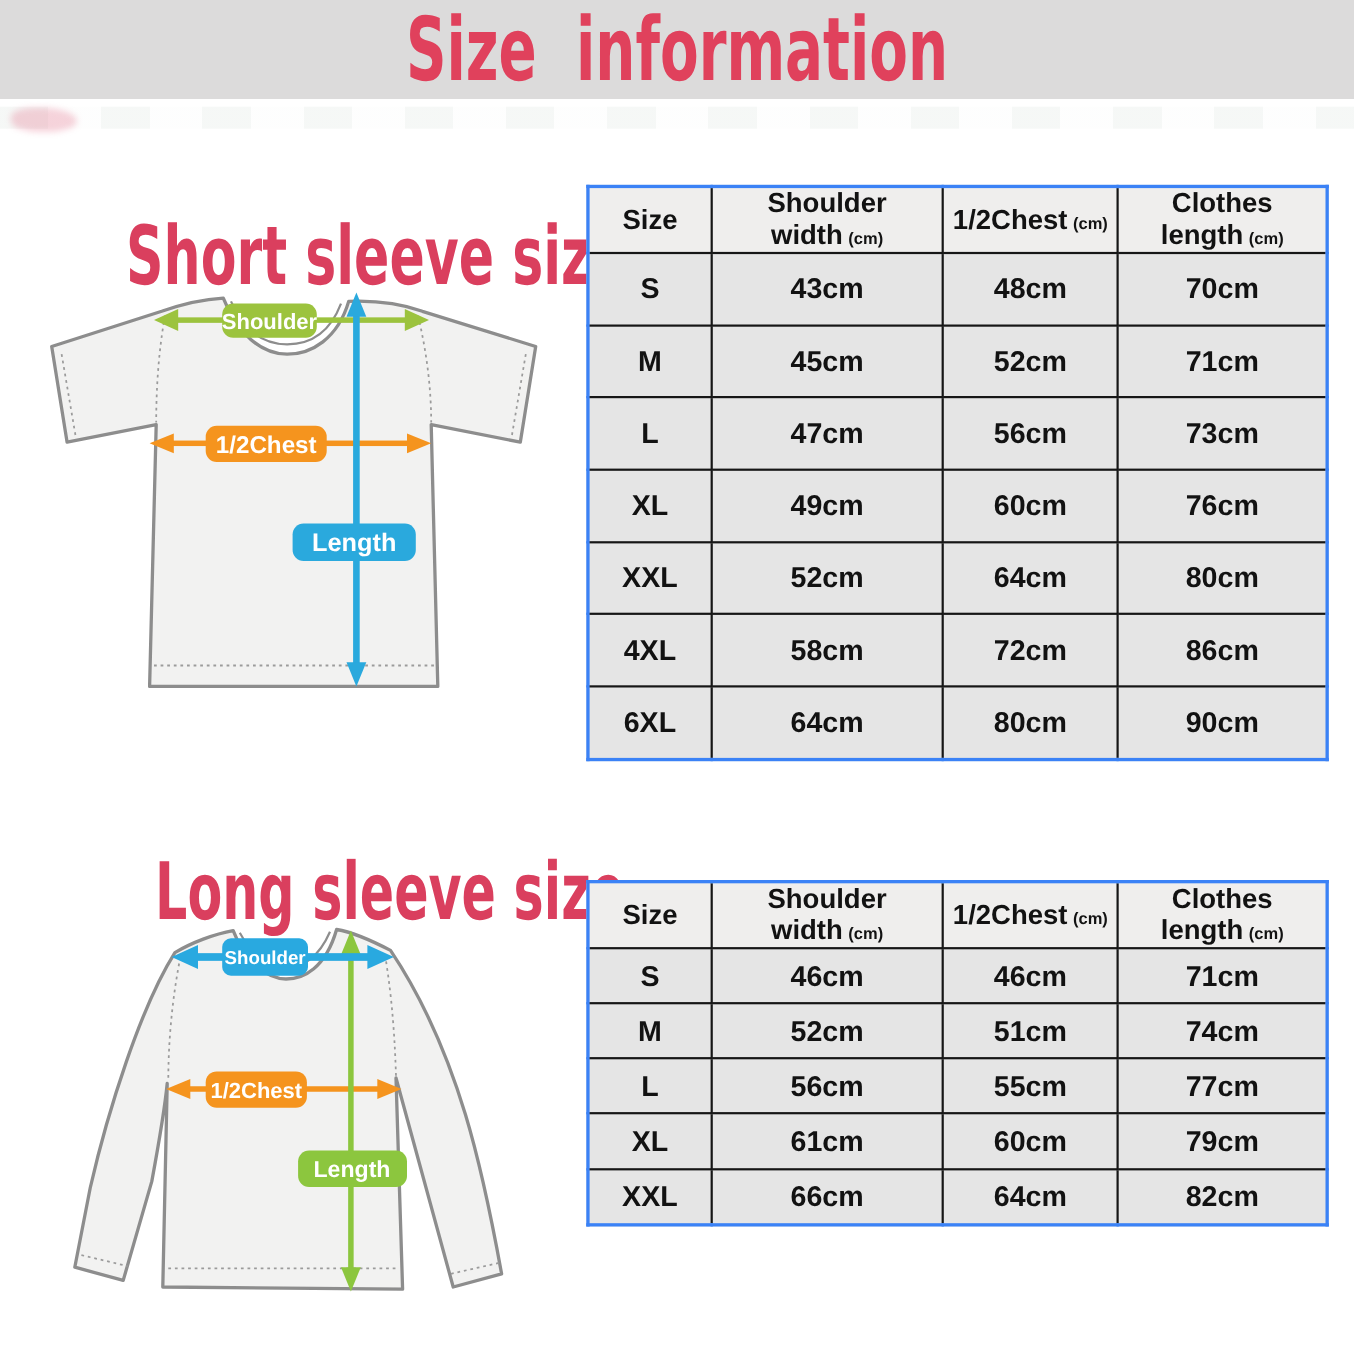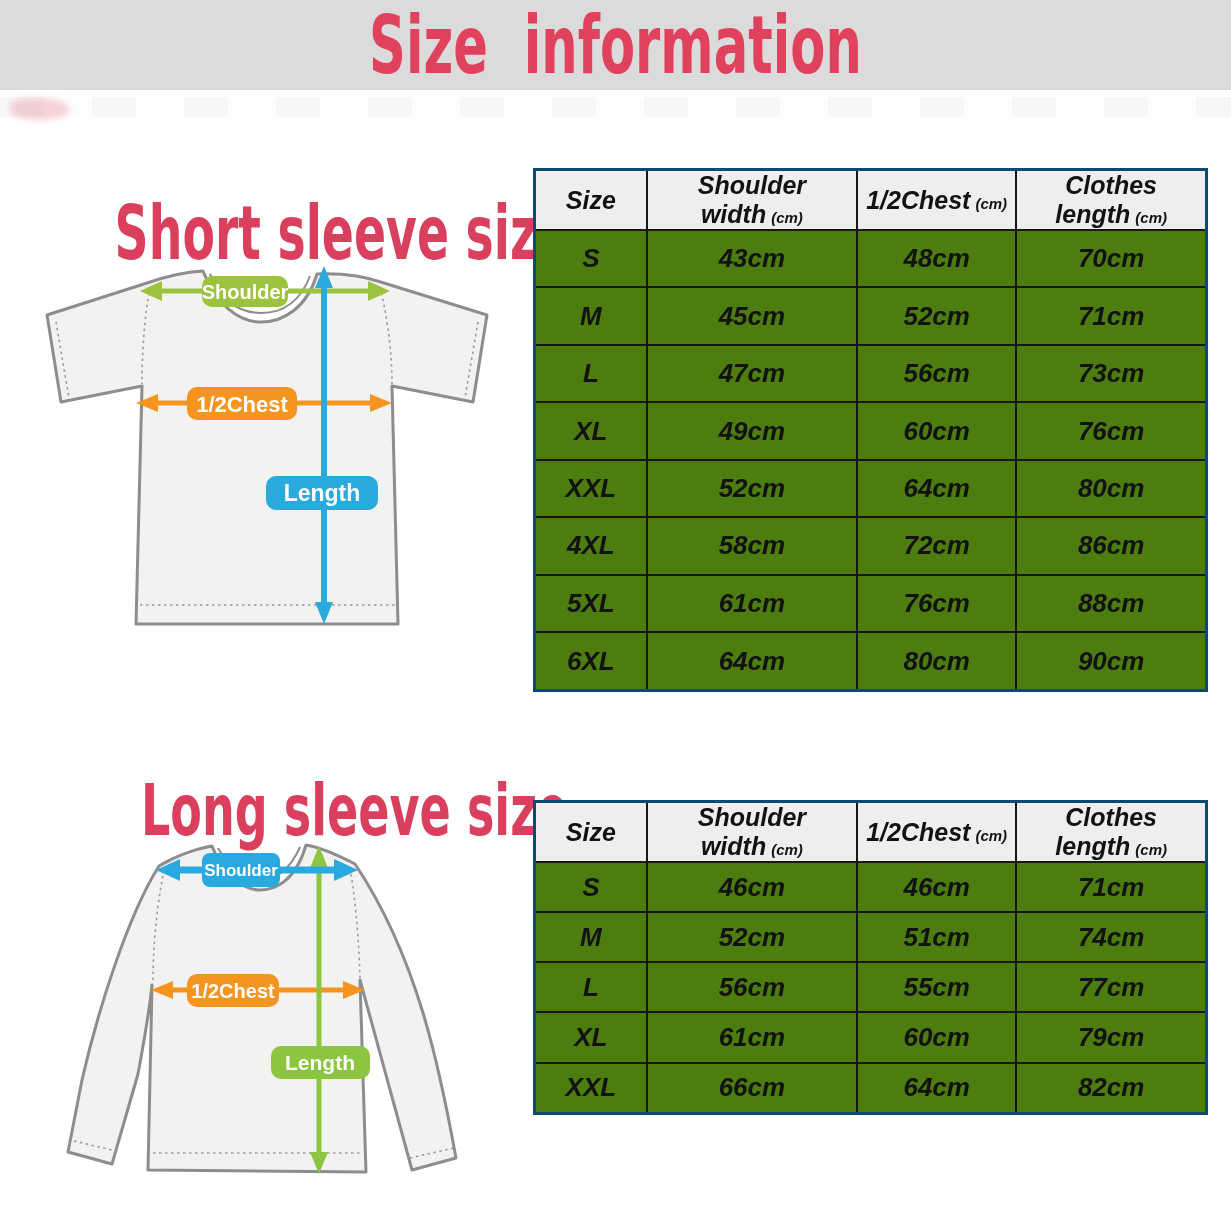--- a/index.html
+++ b/index.html
@@ -54,23 +54,22 @@
   .short-heading { left: 30px; top: 196px; width: 470px; font-size: 74px; }
   .long-heading  { left: 60px; top: 774px; width: 450px; font-size: 72px; }
 
   .svg-short { position: absolute; left: 30px;  top: 258px; width: 470px; height: 400px; }
   .svg-long  { position: absolute; left: 60px;  top: 830px; width: 450px; height: 400px; }
 
   .size-table {
     position: absolute;
     border-collapse: collapse;
     table-layout: fixed;
-    background: #4d7c0f;
-    border: 3px solid #0c4a6e;
-    font-style: italic;
+    background: #e5e5e5;
+    border: 3px solid #3b82f6;
   }
   #short-table { left: 533px; top: 168px; width: 675px; height: 524px; }
   #long-table  { left: 533px; top: 800px; width: 675px; height: 315px; }
   .size-table th, .size-table td {
     border: 2px solid #161616;
     text-align: center;
     vertical-align: middle;
     padding: 0;
     color: #121212;
     font-weight: bold;
@@ -224,26 +223,20 @@
         <td>64cm</td>
         <td>80cm</td>
       </tr>
       <tr>
         <td>4XL</td>
         <td>58cm</td>
         <td>72cm</td>
         <td>86cm</td>
       </tr>
       <tr>
-        <td>5XL</td>
-        <td>61cm</td>
-        <td>76cm</td>
-        <td>88cm</td>
-      </tr>
-      <tr>
         <td>6XL</td>
         <td>64cm</td>
         <td>80cm</td>
         <td>90cm</td>
       </tr>
     </tbody>
   </table>
 
 <table class="size-table" id="long-table">
   <colgroup>

